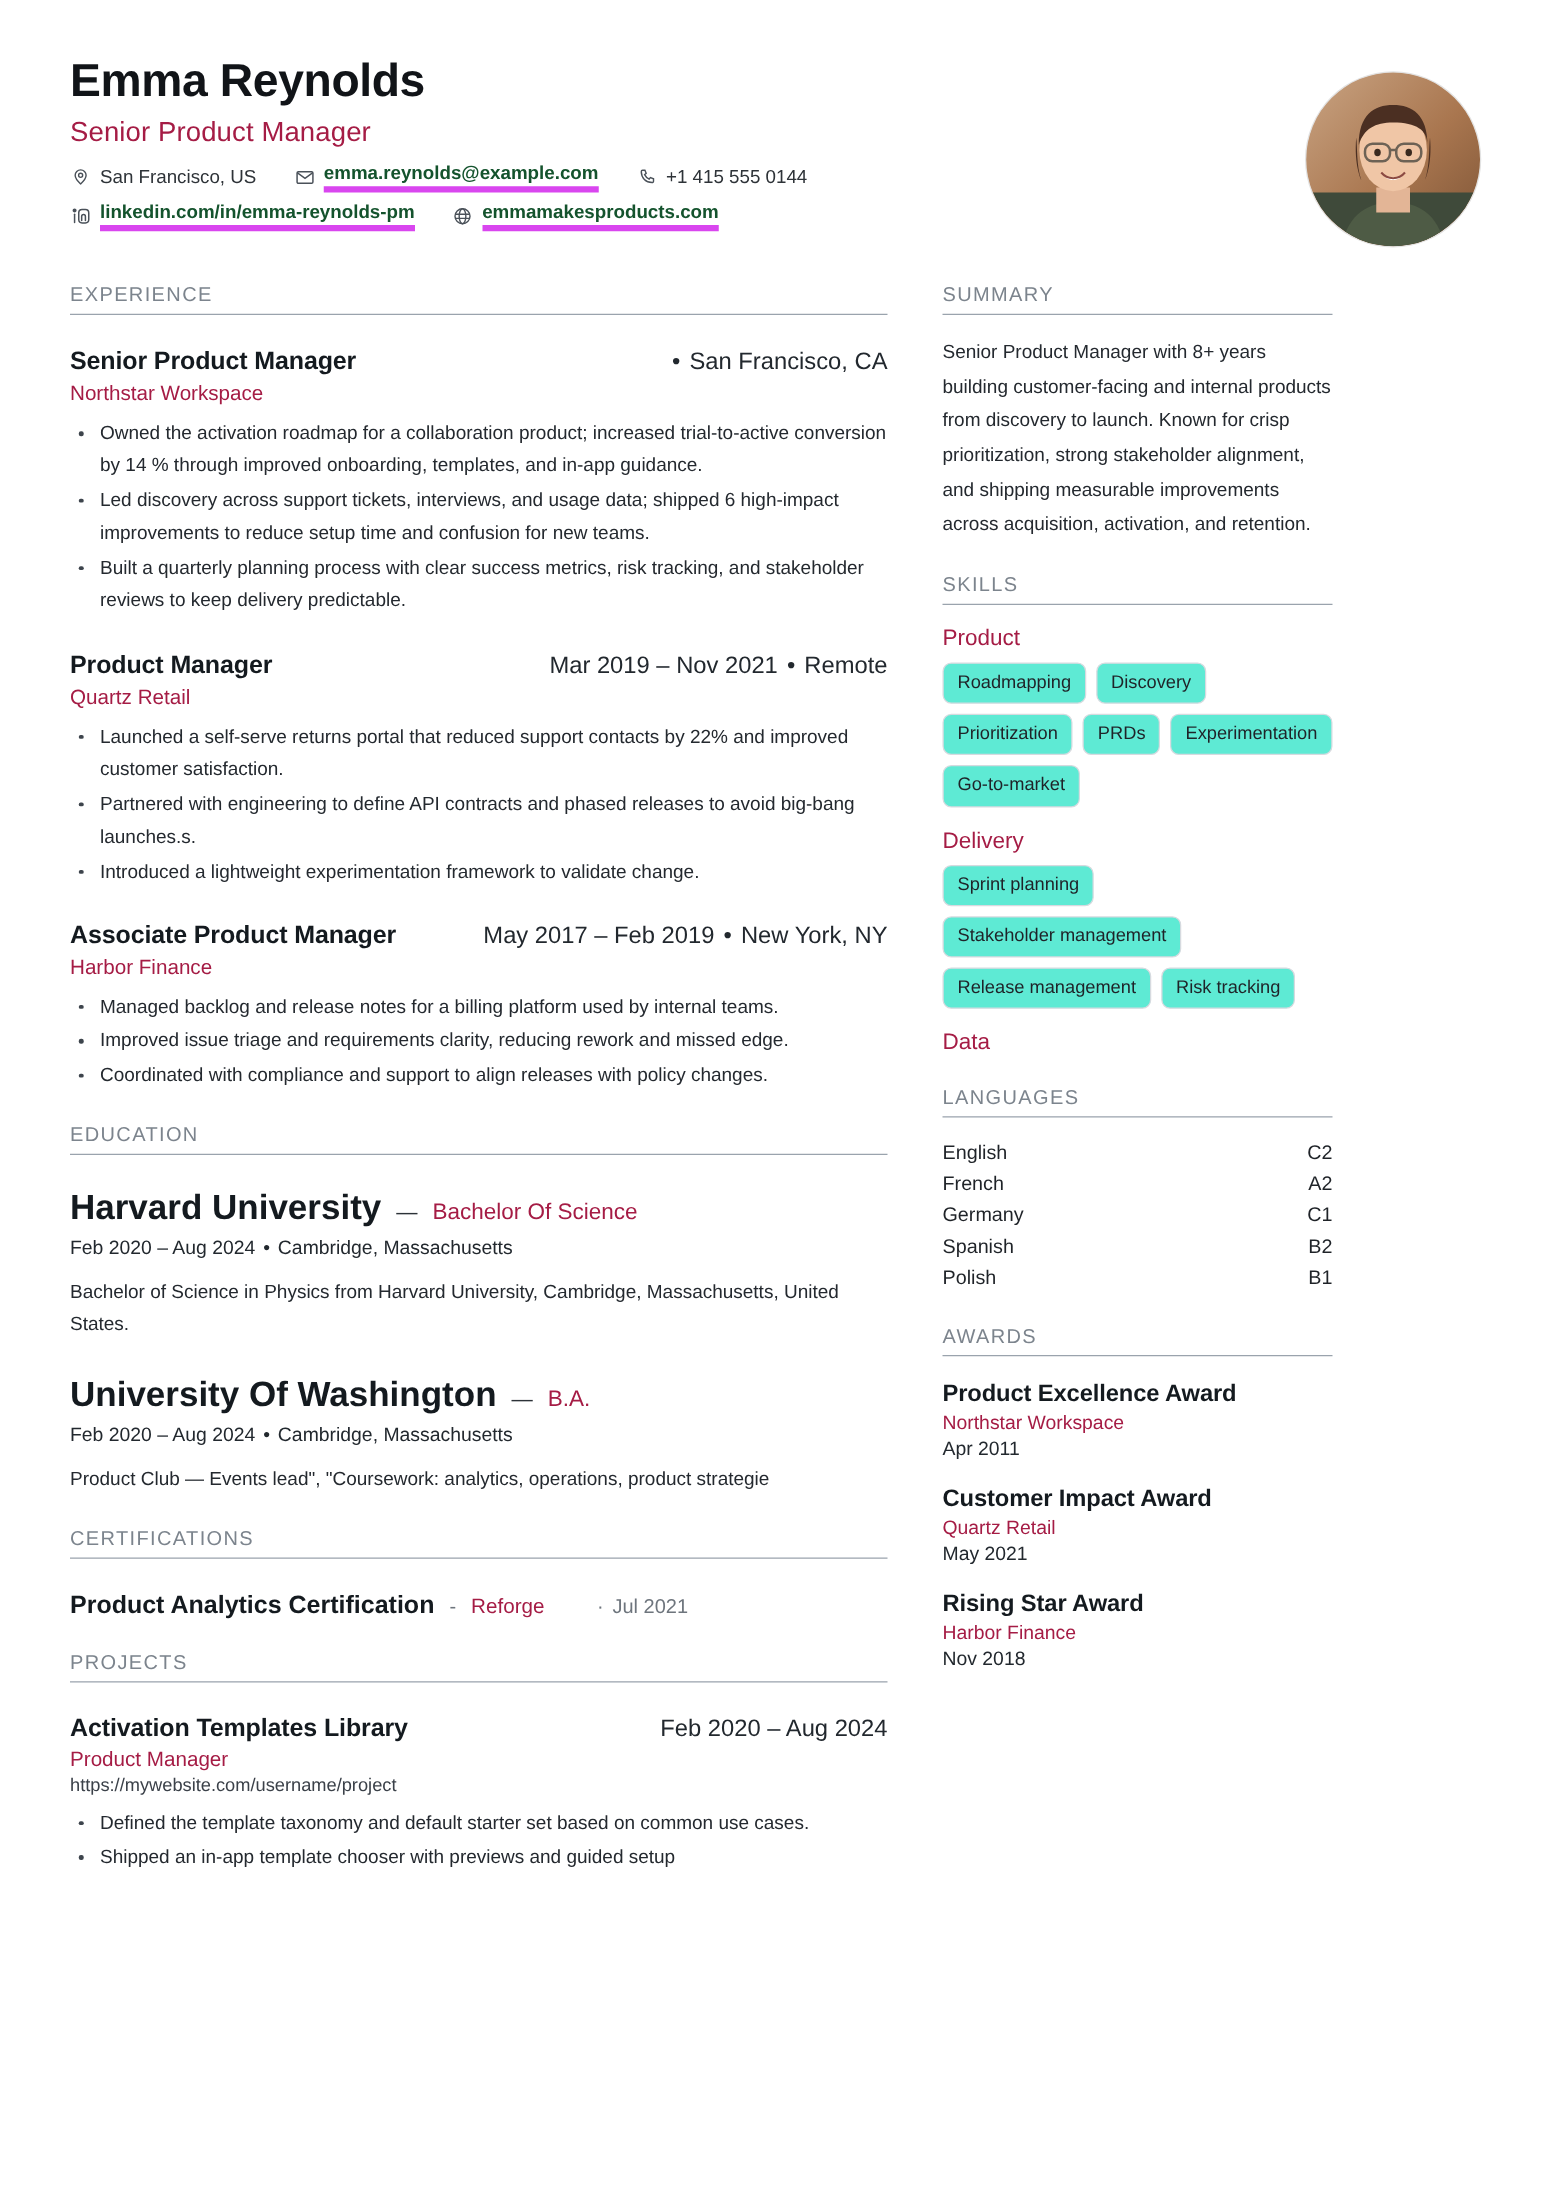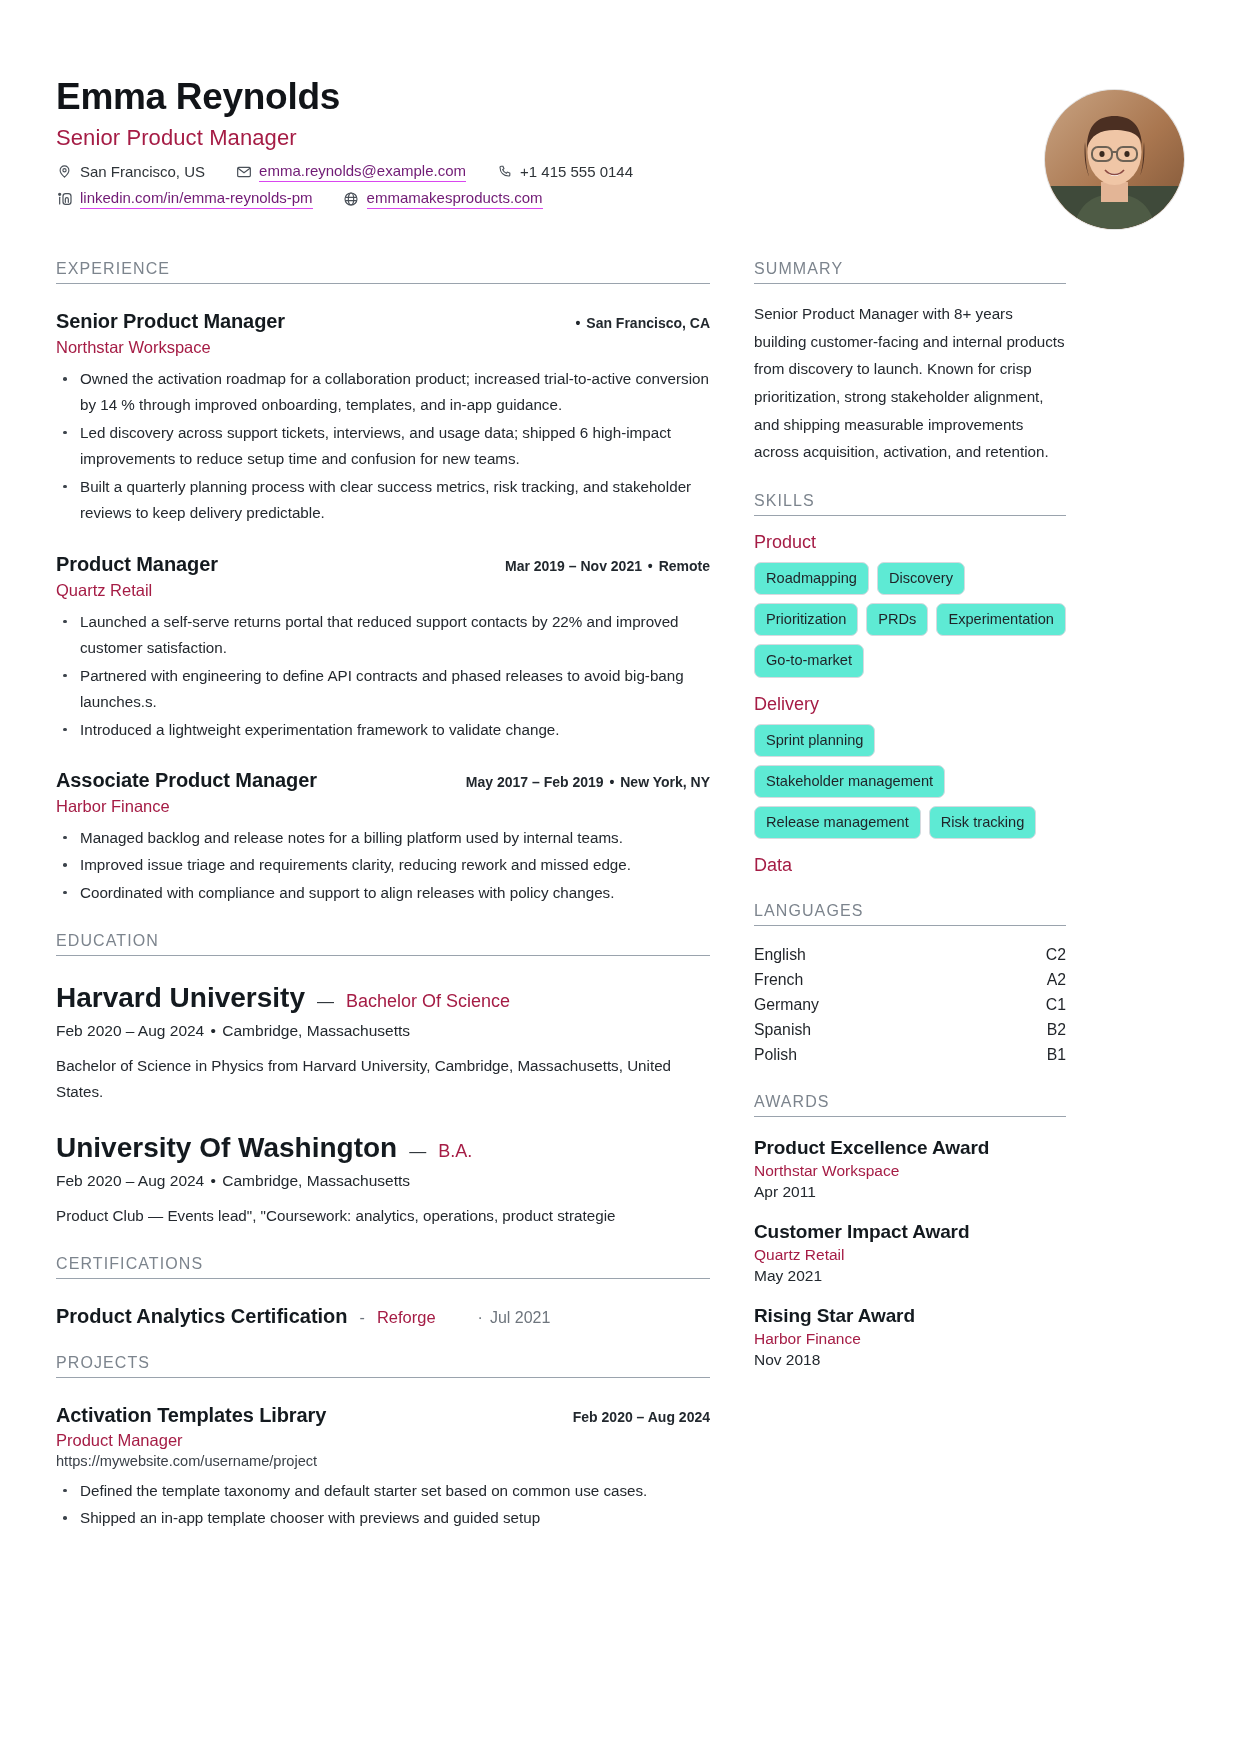--- a/index.html
+++ b/index.html
@@ -25,21 +25,20 @@
     min-height: 150px;
   }
   .header-text { max-width: 840px; }
 
   .name {
     font-size: 37px;
     font-weight: 700;
     letter-spacing: -0.3px;
     color: #111418;
     line-height: 1.15;
-    margin-top: 32px;
   }
   .headline {
     font-size: 22px;
     color: #a51c45;
     margin-top: 6px;
     letter-spacing: 0.1px;
   }
 
   .contact-rows { margin-top: 11px; }
   .contact-row {
@@ -60,23 +59,24 @@
   .contact-item .ico {
     width: 17px; height: 17px;
     display: inline-flex;
     align-items: center; justify-content: center;
     color: #4a5159;
     flex: none;
   }
   .contact-item .ico svg { display: block; }
   .contact-link {
     text-decoration: none;
-    color: #701a75;
-    border-bottom: 1px solid #d946ef;
+    color: #14532d;
+    border-bottom: 5px solid #d946ef;
     padding-bottom: 1px;
+    font-weight: bold;
   }
 
   .avatar {
     position: absolute;
     top: 14px;
     right: 0;
     width: 139px;
     height: 139px;
     border-radius: 50%;
     overflow: hidden;
@@ -116,25 +116,24 @@
     align-items: baseline;
     gap: 14px;
   }
   .entry-title {
     font-size: 20px;
     font-weight: 700;
     color: #141a1f;
     letter-spacing: -0.1px;
   }
   .entry-meta {
-    font-size: 14px;
+    font-size: 19px;
     color: #22282e;
     white-space: nowrap;
     text-align: right;
-    font-weight: bold;
   }
   .dot-sep { color: #22282e; padding: 0 2px; }
   .entry-org {
     font-size: 16.5px;
     color: #a51c45;
     margin-top: 5px;
   }
 
   ul.bullets { list-style: none; margin-top: 9px; }
   ul.bullets li {

